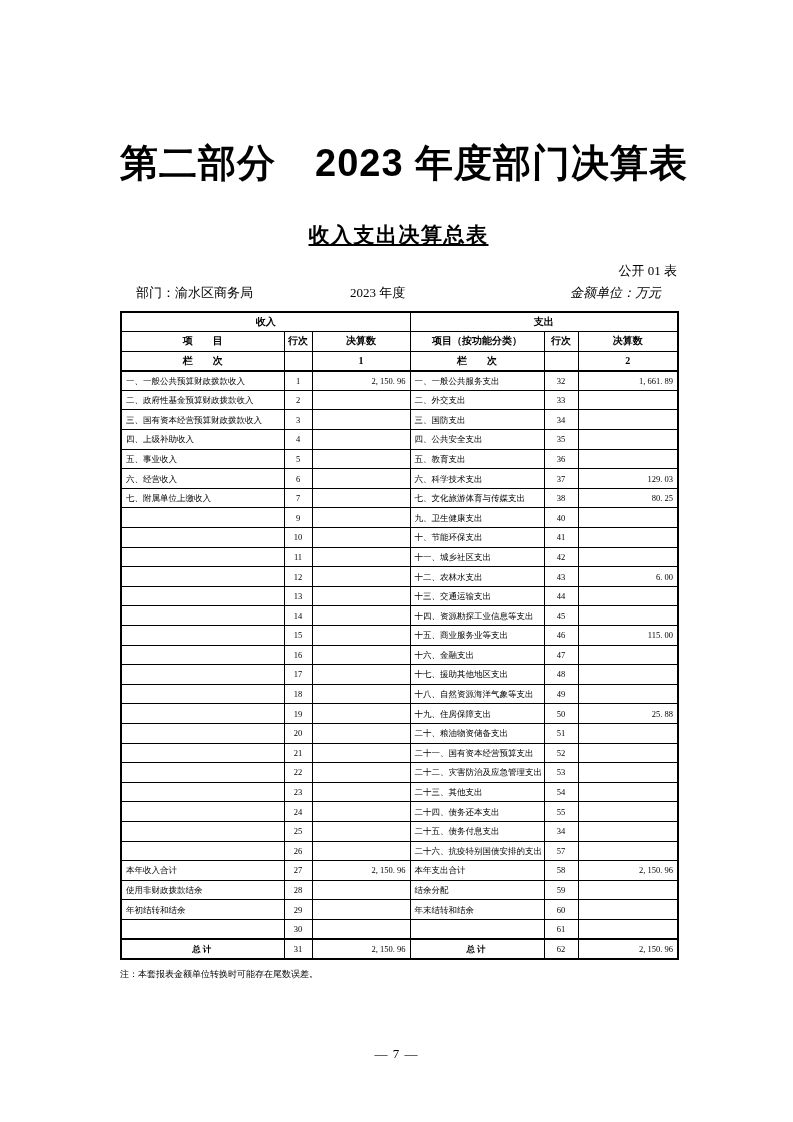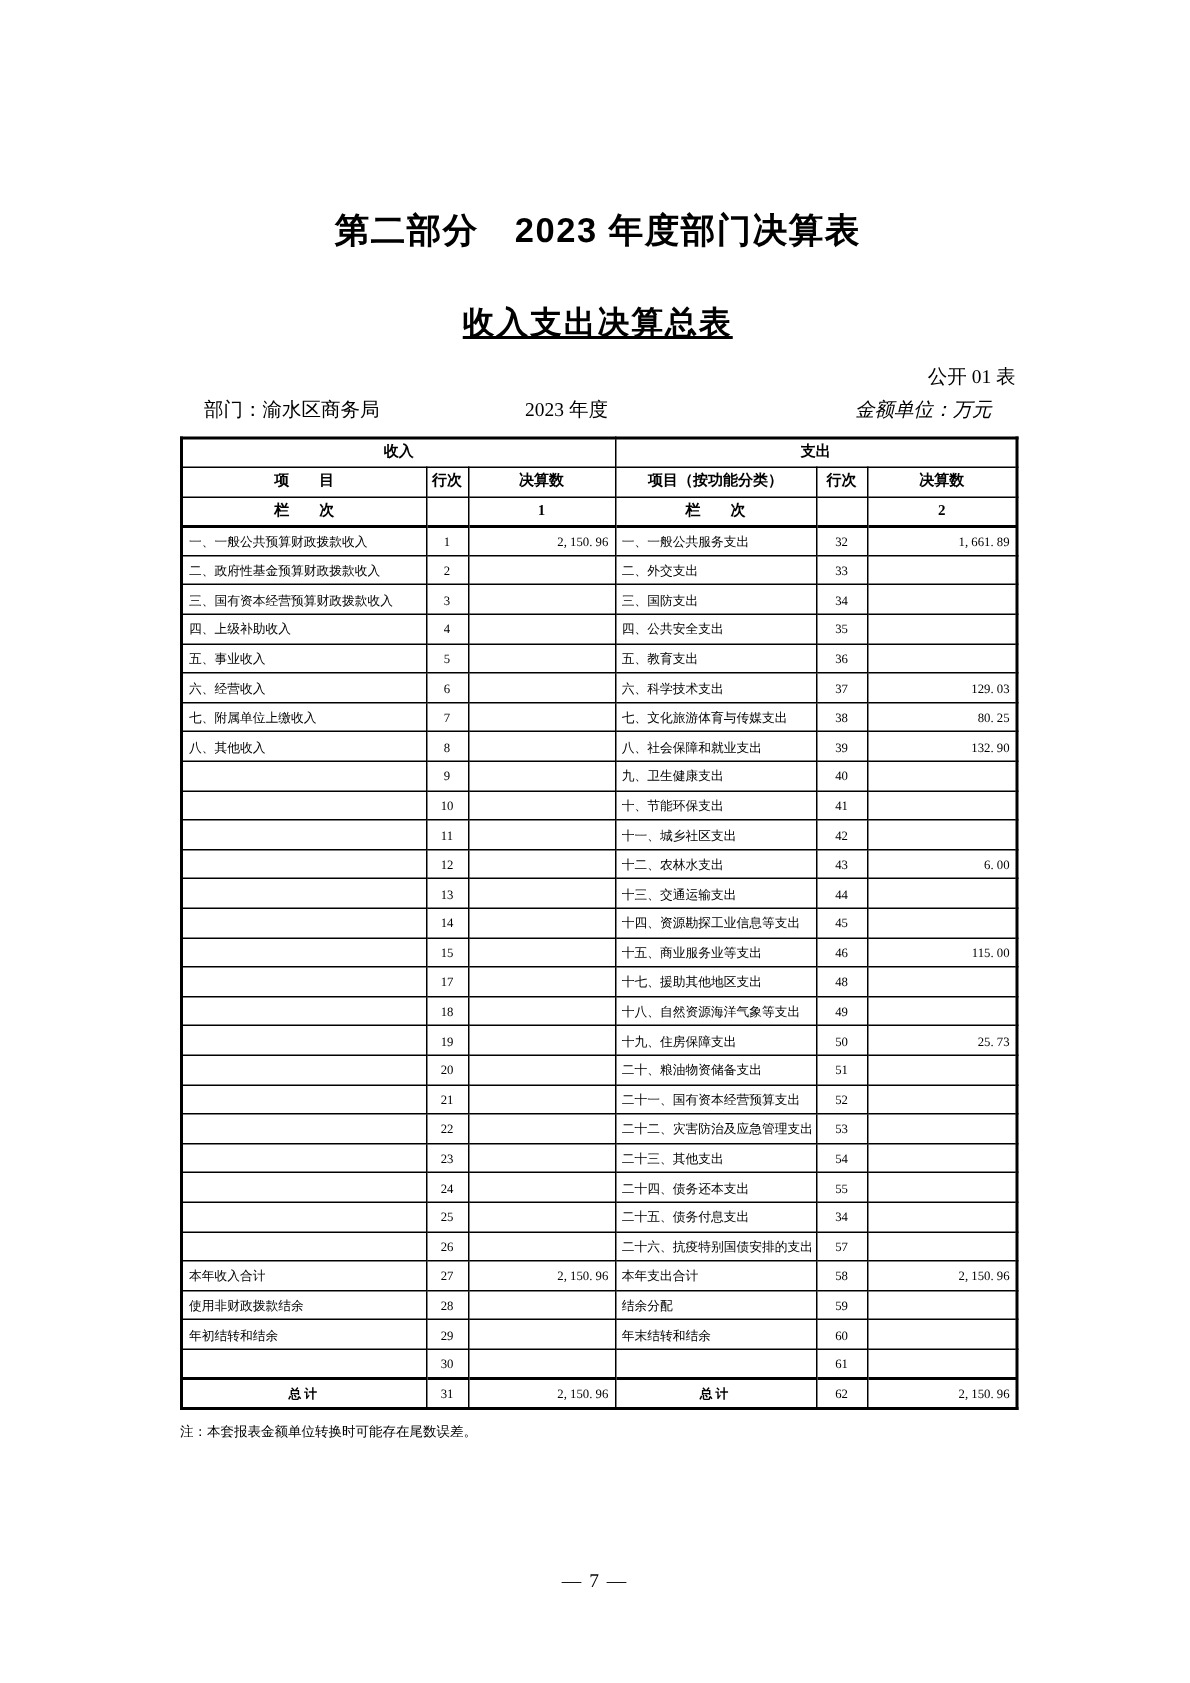--- a/index.html
+++ b/index.html
@@ -17,21 +17,21 @@
     position: absolute;
     left: 120px;
     top: 0;
     width: 557px;
   }
   .part-title {
     margin-top: 138px;
     text-align: center;
     font-family: "Liberation Sans", "DejaVu Sans", sans-serif;
     font-weight: bold;
-    font-size: 23px;
+    font-size: 38px;
     letter-spacing: 1px;
     white-space: nowrap;
   }
   .table-title {
     margin-top: 32px;
     text-align: center;
     font-family: "Liberation Sans", "DejaVu Sans", sans-serif;
     font-weight: bold;
     font-size: 21px;
     letter-spacing: 1.5px;
@@ -199,28 +199,20 @@
           </tr>
           <tr>
             <td class="c-label">七、附属单位上缴收入</td>
             <td class="c-num">7</td>
             <td class="c-amount"></td>
             <td class="c-label c-mid">七、文化旅游体育与传媒支出</td>
             <td class="c-num">38</td>
             <td class="c-amount">80. 25</td>
           </tr>
           <tr>
-            <td class="c-label">八、其他收入</td>
-            <td class="c-num">8</td>
-            <td class="c-amount"></td>
-            <td class="c-label c-mid">八、社会保障和就业支出</td>
-            <td class="c-num">39</td>
-            <td class="c-amount">132. 90</td>
-          </tr>
-          <tr>
             <td class="c-label"></td>
             <td class="c-num">9</td>
             <td class="c-amount"></td>
             <td class="c-label c-mid">九、卫生健康支出</td>
             <td class="c-num">40</td>
             <td class="c-amount"></td>
           </tr>
           <tr>
             <td class="c-label"></td>
             <td class="c-num">10</td>
@@ -264,41 +256,49 @@
           <tr>
             <td class="c-label"></td>
             <td class="c-num">15</td>
             <td class="c-amount"></td>
             <td class="c-label c-mid">十五、商业服务业等支出</td>
             <td class="c-num">46</td>
             <td class="c-amount">115. 00</td>
           </tr>
           <tr>
             <td class="c-label"></td>
+            <td class="c-num">16</td>
+            <td class="c-amount"></td>
+            <td class="c-label c-mid">十六、金融支出</td>
+            <td class="c-num">47</td>
+            <td class="c-amount"></td>
+          </tr>
+          <tr>
+            <td class="c-label"></td>
             <td class="c-num">17</td>
             <td class="c-amount"></td>
             <td class="c-label c-mid">十七、援助其他地区支出</td>
             <td class="c-num">48</td>
             <td class="c-amount"></td>
           </tr>
           <tr>
             <td class="c-label"></td>
             <td class="c-num">18</td>
             <td class="c-amount"></td>
             <td class="c-label c-mid">十八、自然资源海洋气象等支出</td>
             <td class="c-num">49</td>
             <td class="c-amount"></td>
           </tr>
           <tr>
             <td class="c-label"></td>
             <td class="c-num">19</td>
             <td class="c-amount"></td>
             <td class="c-label c-mid">十九、住房保障支出</td>
             <td class="c-num">50</td>
-            <td class="c-amount">25. 73</td>
+            <td class="c-amount">25. 88</td>
           </tr>
           <tr>
             <td class="c-label"></td>
             <td class="c-num">20</td>
             <td class="c-amount"></td>
             <td class="c-label c-mid">二十、粮油物资储备支出</td>
             <td class="c-num">51</td>
             <td class="c-amount"></td>
           </tr>
           <tr>

